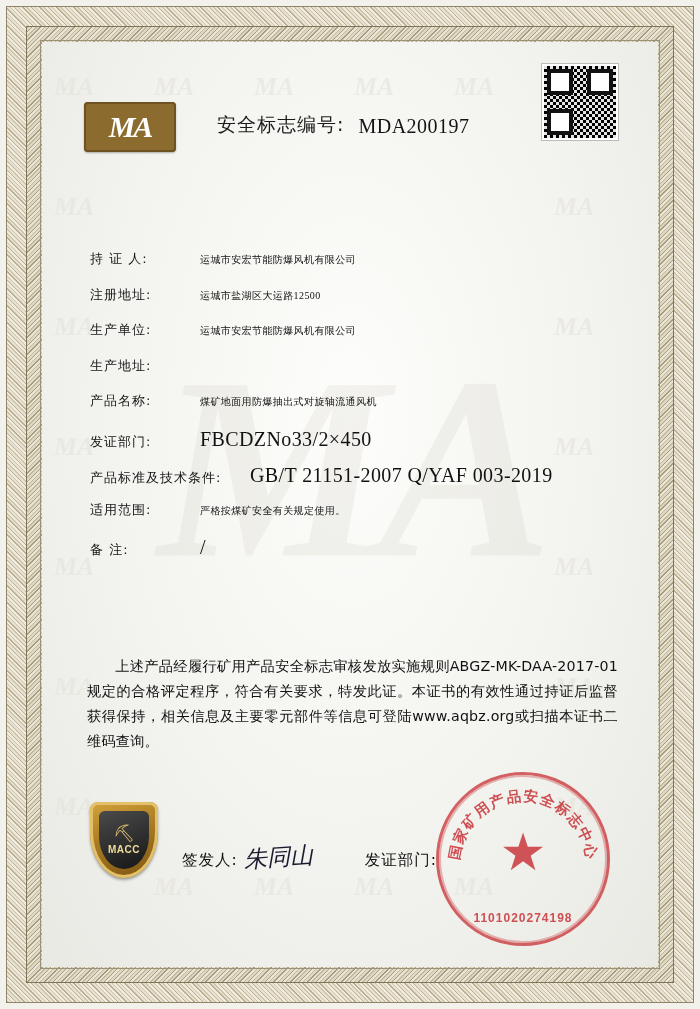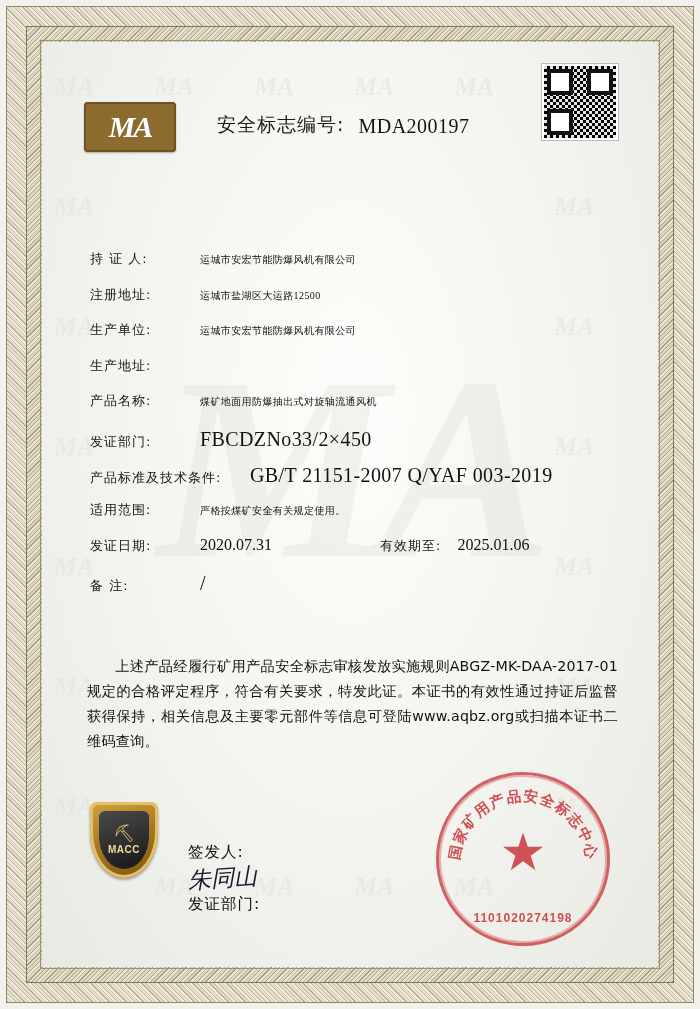--- a/index.html
+++ b/index.html
@@ -288,21 +288,20 @@
     font-weight: bold;
     letter-spacing: 0.5px;
   }
 
   .sign-row {
     position: absolute;
     left: 140px;
     top: 800px;
     display: flex;
     align-items: baseline;
-    flex-direction: column;
   }
   .sign-label {
     font-family: "DejaVu Sans", sans-serif;
     font-size: 15.5px;
     color: #121212;
     letter-spacing: 1px;
   }
   .signature {
     font-family: "Liberation Serif", serif;
     font-style: italic;
@@ -447,26 +446,20 @@
         <div class="frow">
           <span class="flabel w2">产品标准及技术条件:</span>
           <span class="fvalue serif">GB/T 21151-2007 Q/YAF 003-2019</span>
         </div>
 
         <div class="frow">
           <span class="flabel w1">适用范围:</span>
           <span class="fvalue">严格按煤矿安全有关规定使用。</span>
         </div>
 
-        <div class="frow dual">
-          <span class="flabel w1">发证日期:</span>
-          <span class="date-val">2020.07.31</span>
-          <span class="flabel second">有效期至:</span>
-          <span class="date-val">2025.01.06</span>
-        </div>
 
         <div class="frow">
           <span class="flabel w1">备  注:</span>
           <span class="fvalue serif">/</span>
         </div>
 
       </div>
 
       <div class="statement">
         <span class="indent"></span><span>上述产品经履行矿用产品安全标志审核发放实施规则ABGZ-MK-DAA-2017-01规定的合格评定程序，符合有关要求，特发此证。本证书的有效性通过持证后监督获得保持，相关信息及主要零元部件等信息可登陆www.aqbz.org或扫描本证书二维码查询。</span>

